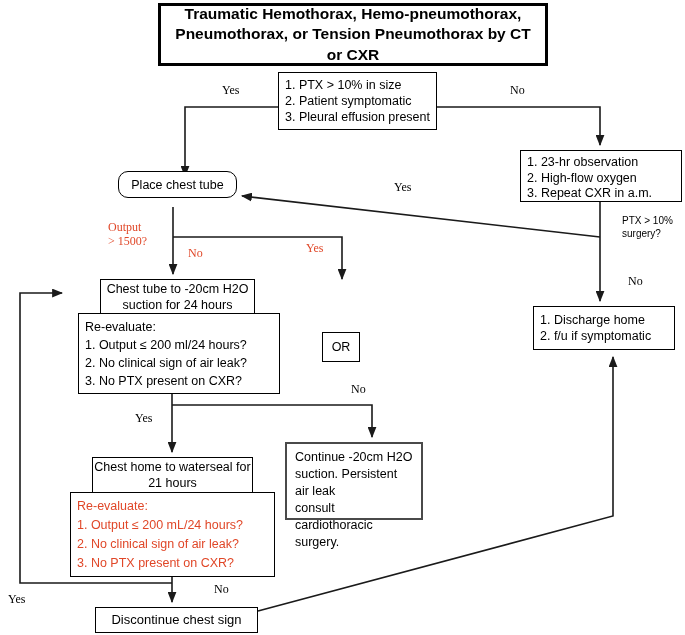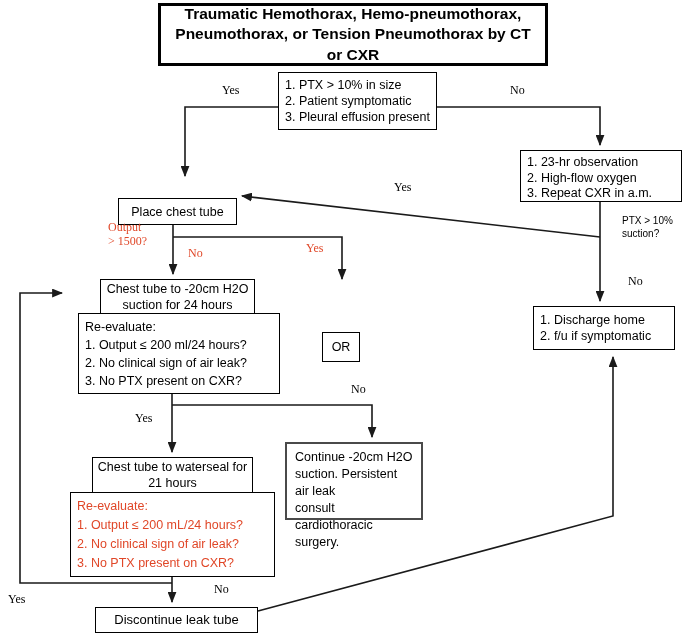--- a/index.html
+++ b/index.html
@@ -61,21 +61,21 @@
   <div class="box center title-box" style="left:158px; top:3px; width:390px; height:63px;">
     <div>Traumatic Hemothorax, Hemo-pneumothorax, Pneumothorax, or Tension Pneumothorax by CT or CXR</div>
   </div>
 
   <div class="box lines lh16" style="left:278px; top:72px; width:159px; height:58px;">
     <div>1. PTX &gt; 10% in size</div>
     <div>2. Patient symptomatic</div>
     <div>3. Pleural effusion present</div>
   </div>
 
-  <div class="box center" style="left:118px; top:198px; width:119px; height:27px;">
+  <div class="box center" style="left:118px; top:171px; width:119px; height:27px;border-radius:10px;">
     <div>Place chest tube</div>
   </div>
 
   <div class="box lines lh15" style="left:520px; top:150px; width:162px; height:52px;">
     <div>1. 23-hr observation</div>
     <div>2. High-flow oxygen</div>
     <div>3. Repeat CXR in a.m.</div>
   </div>
 
   <div class="box center" style="left:322px; top:284px; width:38px; height:30px;margin-top:48px;">
@@ -93,56 +93,56 @@
     <div>2.  No clinical sign of air leak?</div>
     <div>3.  No PTX present on CXR?</div>
   </div>
 
   <div class="box lines lh16" style="left:533px; top:306px; width:142px; height:44px; padding-top:5px;">
     <div>1. Discharge home</div>
     <div>2. f/u if symptomatic</div>
   </div>
 
   <div class="box center lh16" style="left:92px; top:457px; width:161px; height:36px;">
-    <div>Chest tube to waterseal for</div>
+    <div>Chest home to waterseal for</div>
     <div>21 hours</div>
   </div>
 
   <div class="box lines lh19 red" style="left:70px; top:492px; width:205px; height:85px; border-color:#000;">
     <div>Re-evaluate:</div>
     <div>1. Output ≤ 200 mL/24 hours?</div>
     <div>2. No clinical sign of air leak?</div>
     <div>3. No PTX present on CXR?</div>
   </div>
 
   <div class="box lines lh17 gray-border" style="left:285px; top:442px; width:138px; height:78px; padding:5px 8px;">
     <div>Continue -20cm H2O</div>
     <div>suction.  Persistent air leak</div>
     <div>consult cardiothoracic</div>
     <div>surgery.</div>
   </div>
 
   <div class="box center" style="left:95px; top:607px; width:163px; height:26px; font-size:13px;">
-    <div>Discontinue leak tube</div>
+    <div>Discontinue chest sign</div>
   </div>
 
   <div class="lbl" style="left:222px; top:84px;">Yes</div>
   <div class="lbl" style="left:510px; top:84px;">No</div>
   <div class="lbl" style="left:394px; top:181px;">Yes</div>
 
   <div class="lbl red" style="left:108px; top:221px;">
     <div>Output</div>
     <div>&gt; 1500?</div>
   </div>
   <div class="lbl red" style="left:188px; top:247px;">No</div>
   <div class="lbl red" style="left:306px; top:242px;">Yes</div>
 
   <div class="lbl sans" style="left:622px; top:214px;">
     <div>PTX  &gt; 10%</div>
-    <div>suction?</div>
+    <div>surgery?</div>
   </div>
   <div class="lbl" style="left:628px; top:275px;">No</div>
 
   <div class="lbl" style="left:351px; top:383px;">No</div>
   <div class="lbl" style="left:135px; top:412px;">Yes</div>
 
   <div class="lbl" style="left:214px; top:583px;">No</div>
   <div class="lbl" style="left:8px; top:593px;">Yes</div>
 
 </div>

